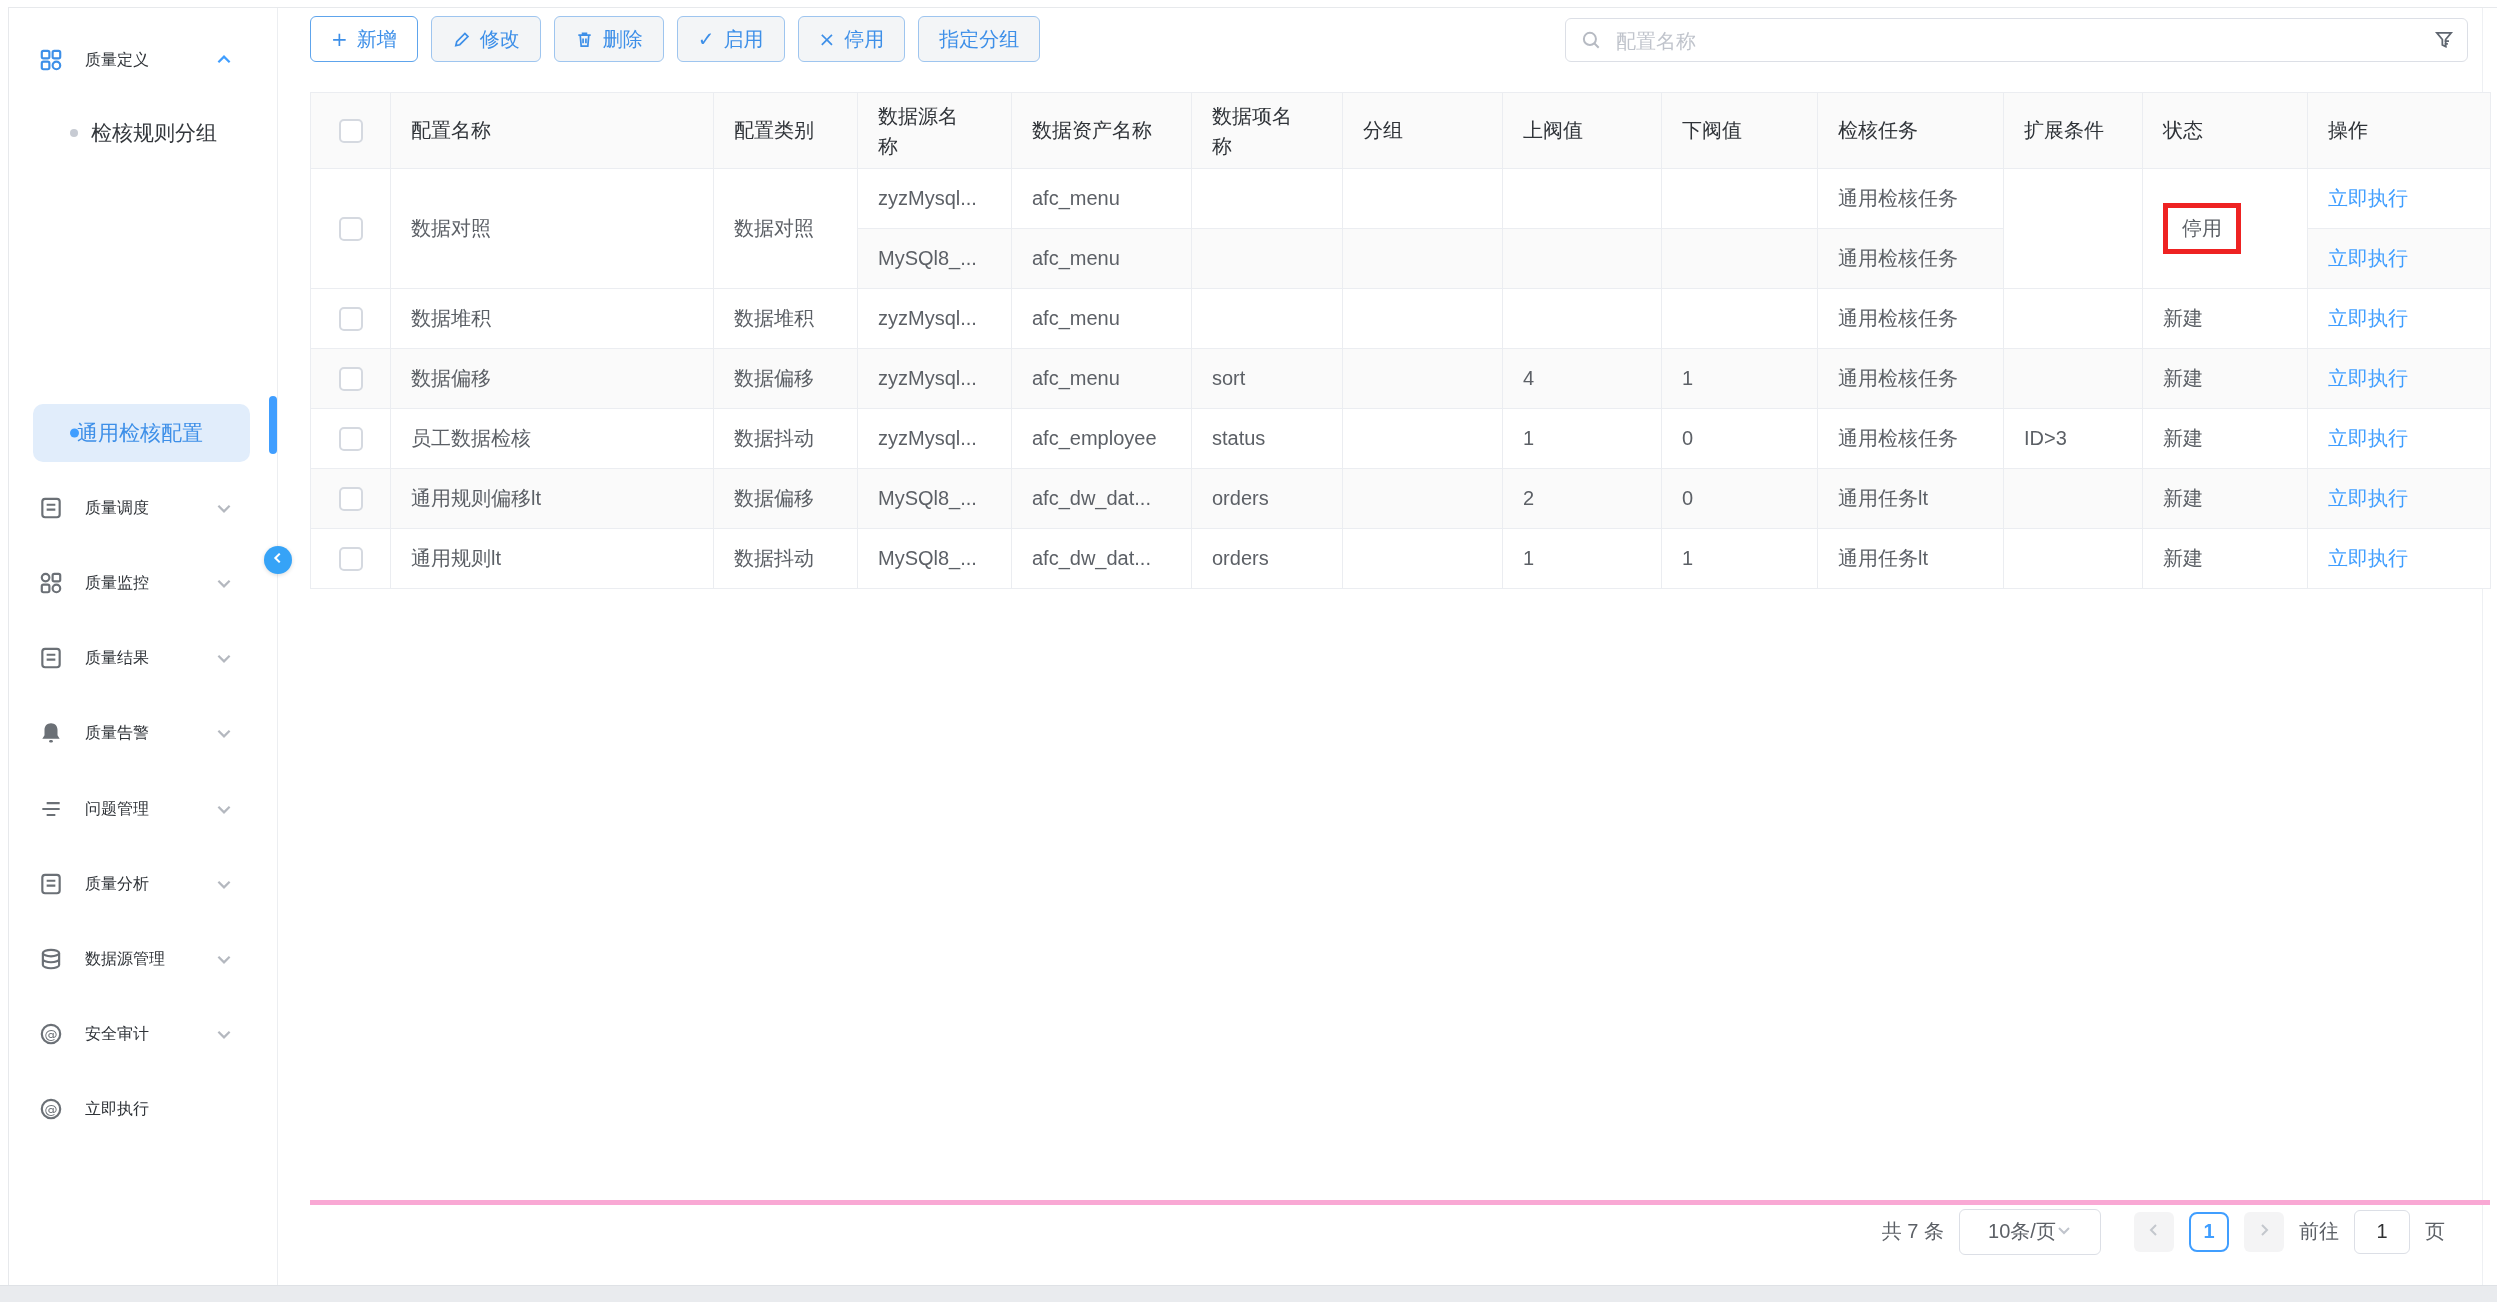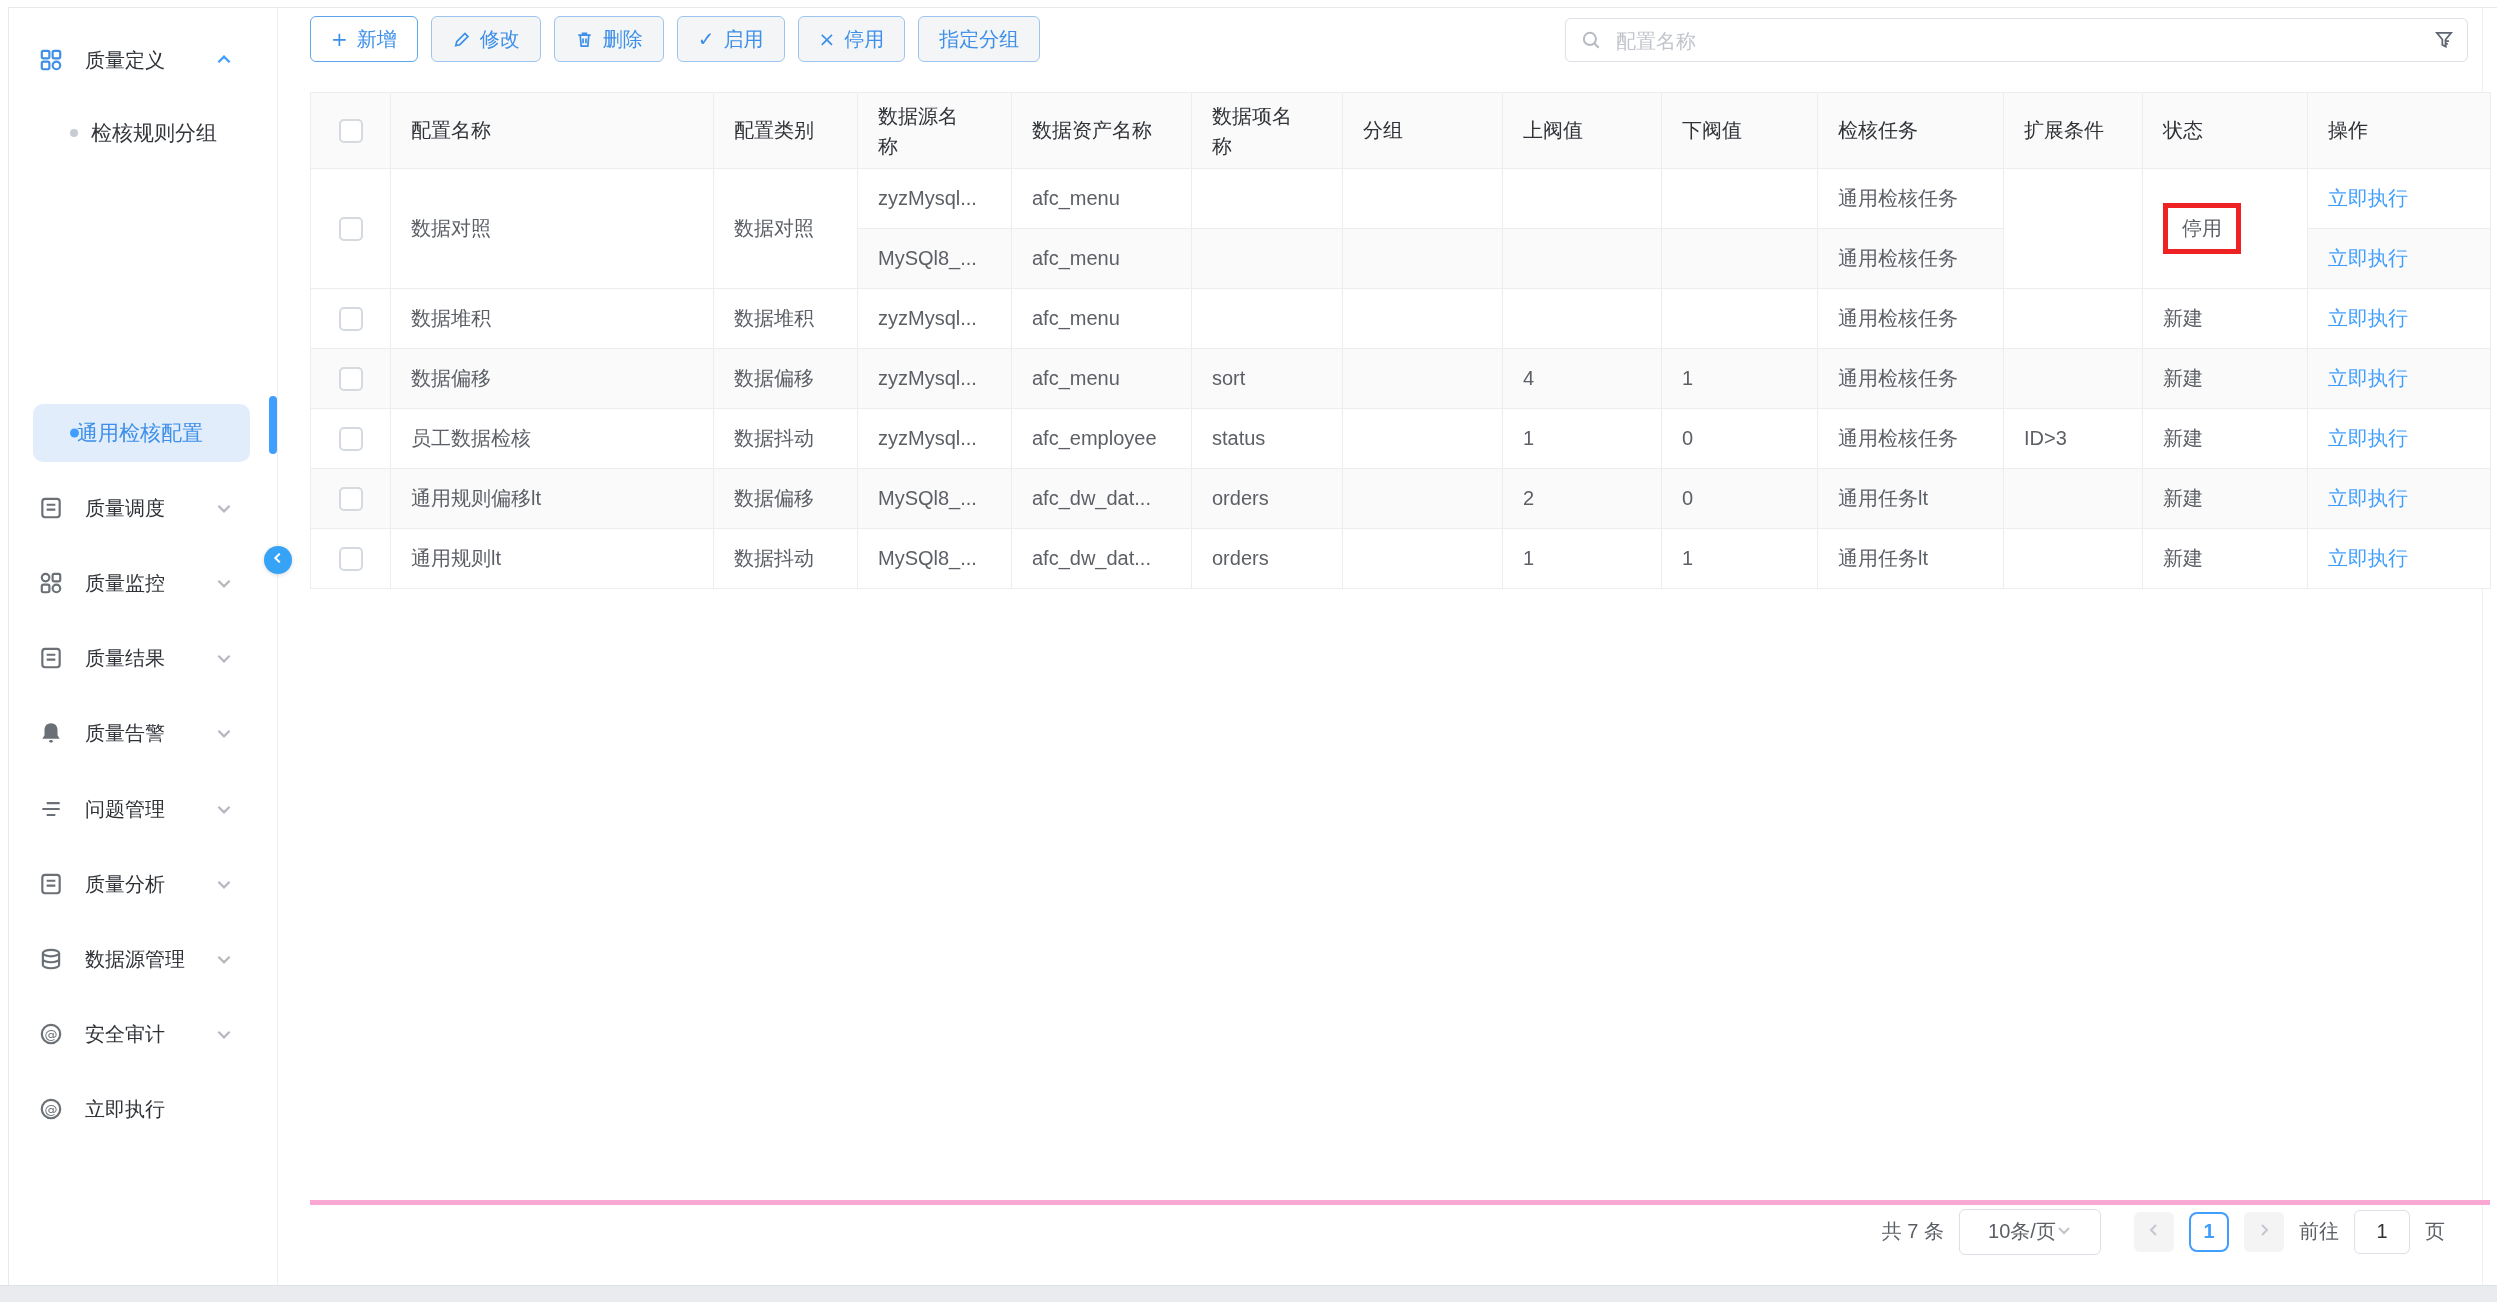--- a/index.html
+++ b/index.html
@@ -11,21 +11,21 @@
   .top-line{position:absolute;left:8px;right:0;top:7px;height:1px;background:#e7e9ec;}
   .left-line{position:absolute;left:8px;top:7px;width:1px;height:1278px;background:#e7e9ec;}
   .right-line{position:absolute;left:2482px;top:8px;width:1px;height:1277px;background:#eef0f3;}
   .bottom-strip{position:absolute;left:0;top:1285px;width:100%;height:17px;background:#e9ebee;border-top:1px solid #dfe2e6;}
 
   
   .sidebar{position:absolute;left:9px;top:8px;width:268px;height:1277px;background:#fff;border-right:1px solid #eceef1;}
   .side-item{position:absolute;left:0;width:100%;height:48px;cursor:pointer;}
   .mi{position:absolute;left:29px;top:50%;transform:translateY(-50%);width:26px;height:26px;color:#6b7076;}
   .mi.blue{color:var(--accent,#3d8fe8);}
-  .mlabel{position:absolute;left:76px;top:50%;transform:translateY(-50%);font-size:20px;color:#2f3338;white-space:nowrap;}
+  .mlabel{position:absolute;left:76px;top:50%;transform:translateY(-50%);font-size:16px;color:#2f3338;white-space:nowrap;}
   .chev{position:absolute;left:206px;top:50%;transform:translateY(-50%);width:18px;height:18px;}
   .sub-item{position:absolute;left:0;width:100%;height:50px;cursor:pointer;text-decoration:underline;}
   .dot{position:absolute;left:61px;top:50%;transform:translateY(-50%);width:8px;height:8px;border-radius:50%;background:#c7cbd3;}
   .sub-label{position:absolute;left:82px;top:50%;transform:translateY(-50%);font-size:21px;color:#33373c;white-space:nowrap;}
   .sub-item.active{left:24px;width:217px;height:58px;background:var(--active-item-bg,#e1edfb);border-radius:10px;}
   .sub-item.active .dot{left:37px;width:9px;height:9px;background:var(--link,#409eff);}
   .sub-item.active .sub-label{left:44px;color:var(--accent,#3d8fe8);}
   .active-indicator{position:absolute;left:269px;top:396px;width:8px;height:58px;border-radius:4px;background:var(--link,#409eff);}
   .collapse-btn{position:absolute;left:264px;top:546px;width:28px;height:28px;border-radius:50%;
     background:#36a3f7;display:flex;align-items:center;justify-content:center;cursor:pointer;z-index:5;

